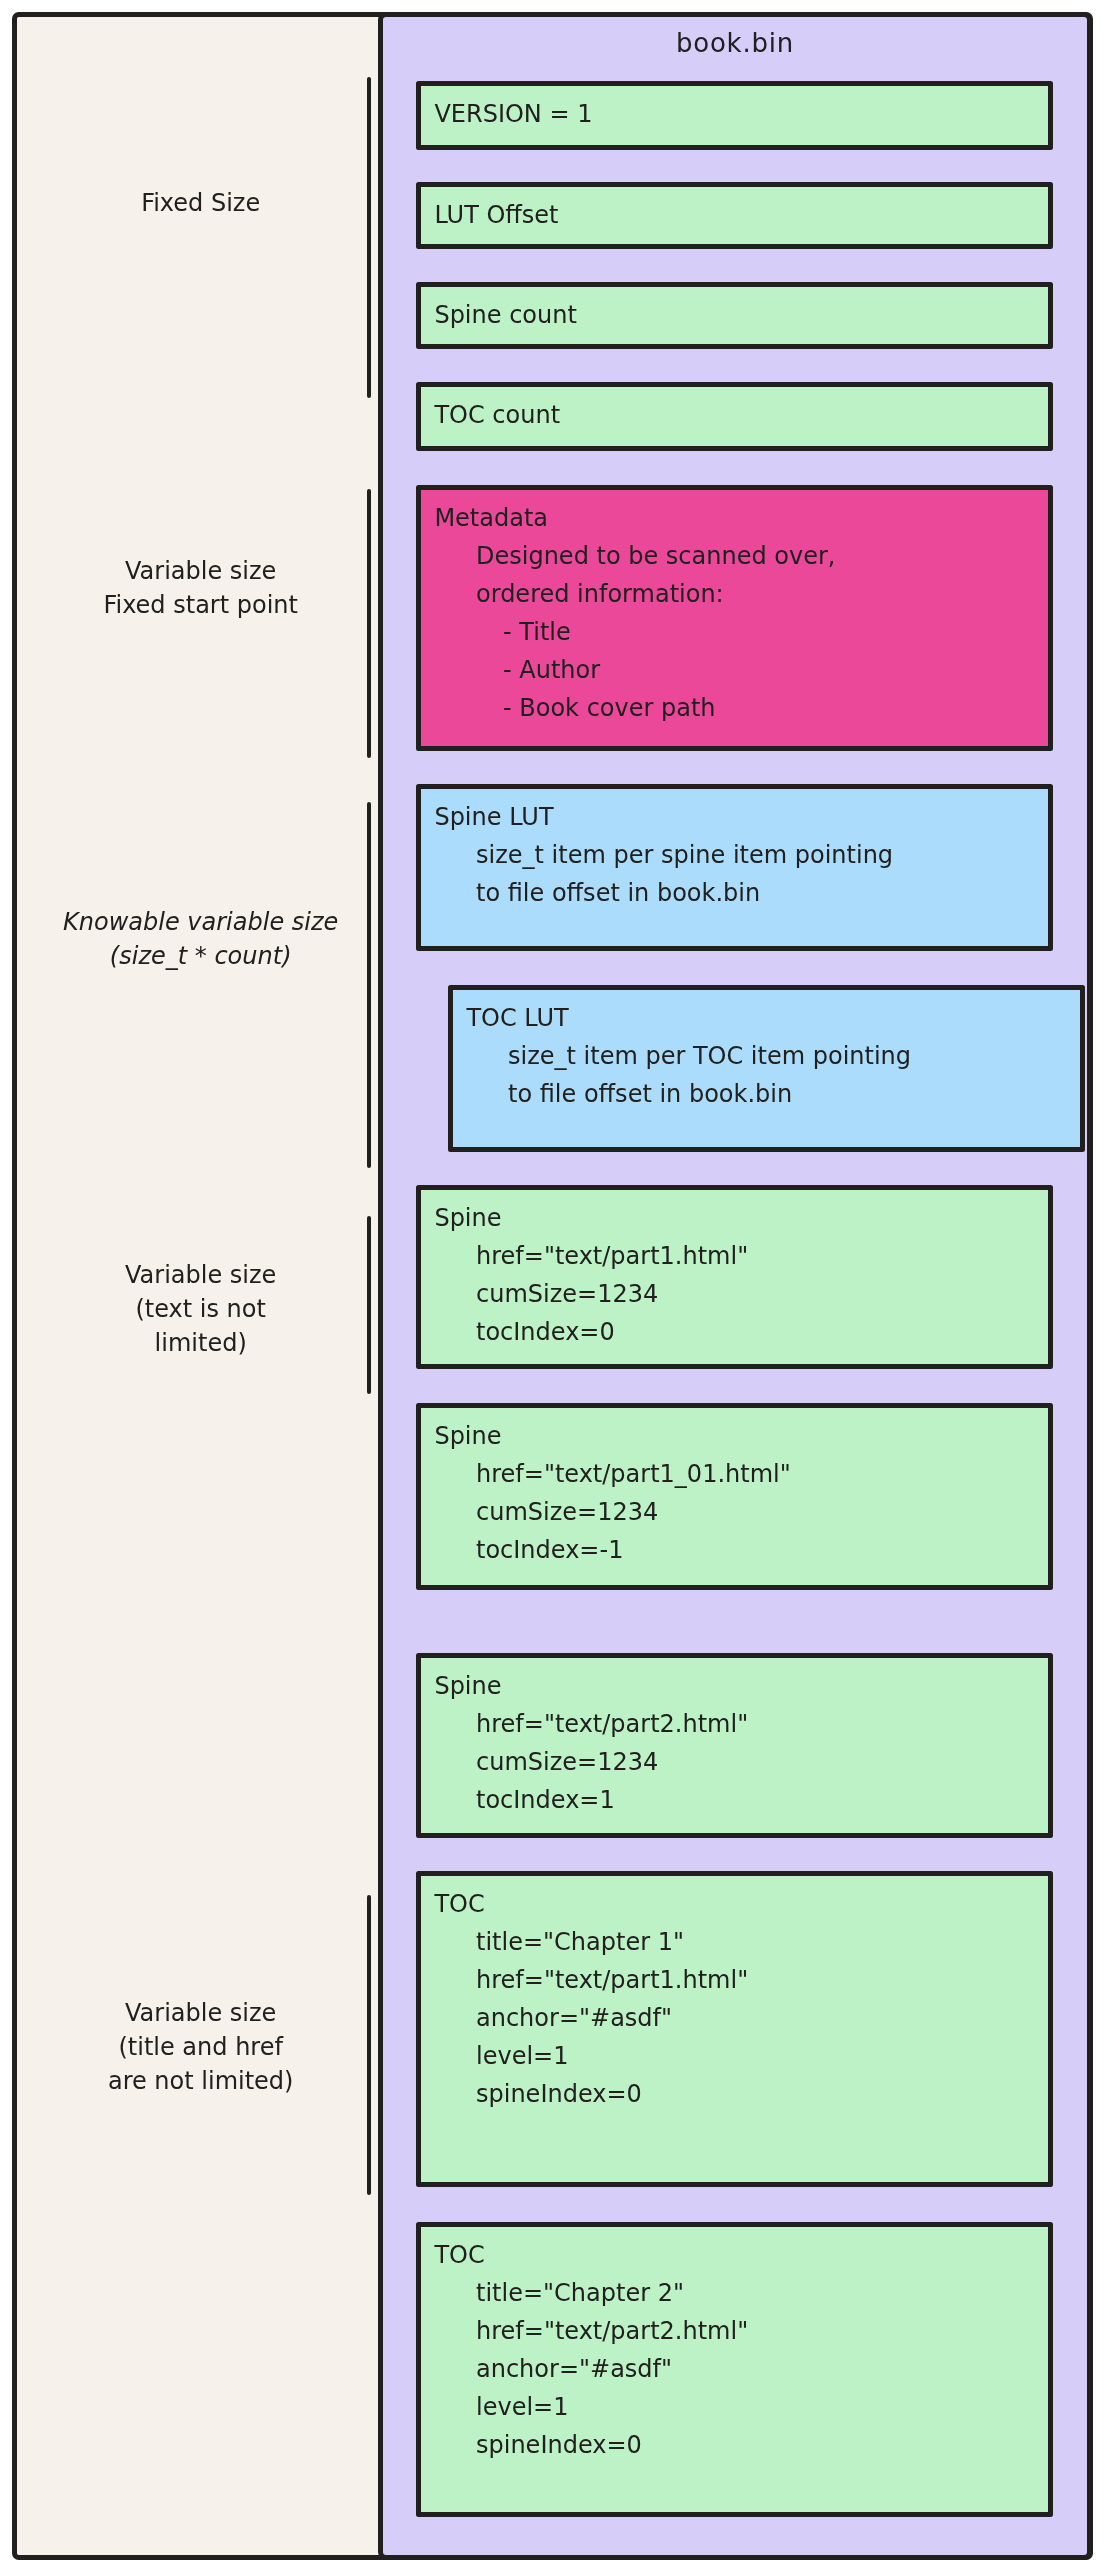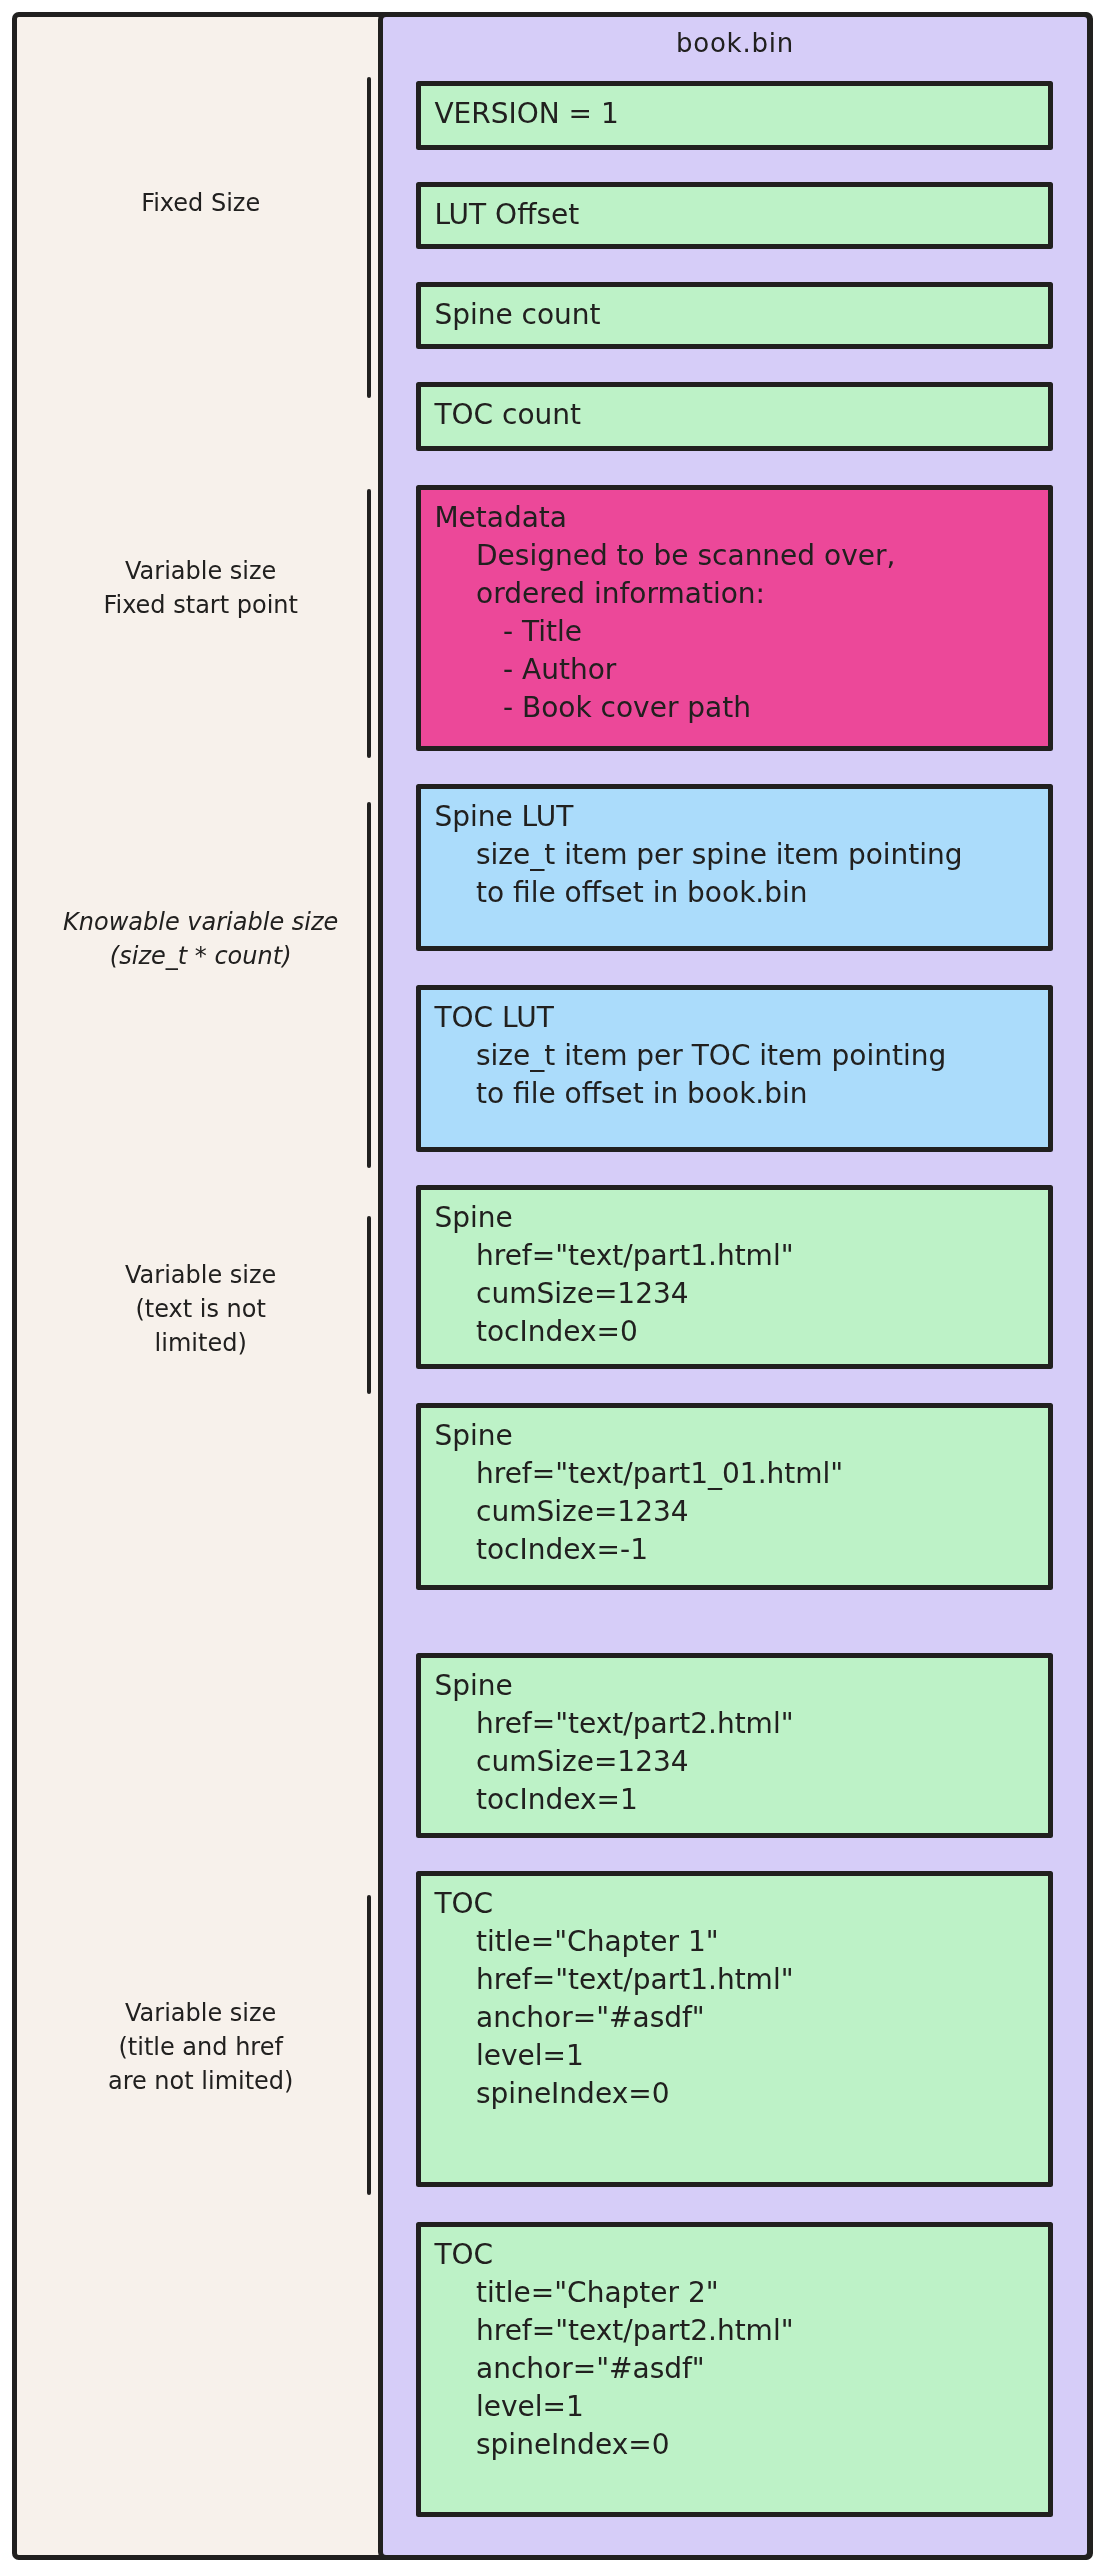--- a/index.html
+++ b/index.html
@@ -26,21 +26,21 @@
   .bin-title{
     position:absolute;left:0;top:11.7px;width:100%;
     text-align:center;font-size:26px;font-weight:500;letter-spacing:0.8px;
   }
   
   .block{
     position:absolute;left:33px;width:637px;
     box-sizing:border-box;
     border:5px solid #21201f;border-radius:2.5px;
     padding-top:9.2px;
-    font-size:28px;line-height:38px;
+    font-size:24px;line-height:38px;
     overflow:hidden;
   }
   .green{background:#bdf2c7;}
   .yellow{background:#ec4899;}
   .blue{background:#abdcfb;}
   .bl{white-space:pre;padding-left:13.4px;}
   .i1{padding-left:55px;}
   .i2{padding-left:82px;}
   
   .side-label{
@@ -114,21 +114,21 @@
     <div class="bl i2">- Author</div>
     <div class="bl i2">- Book cover path</div>
   </div>
 
   <div class="block blue" style="top:767px;height:167px;">
     <div class="bl">Spine LUT</div>
     <div class="bl i1">size_t item per spine item pointing</div>
     <div class="bl i1">to file offset in book.bin</div>
   </div>
 
-  <div class="block blue" style="top:968px;height:167px;">
+  <div class="block blue" style="top:968px;height:167px;margin-left:32px;">
     <div class="bl">TOC LUT</div>
     <div class="bl i1">size_t item per TOC item pointing</div>
     <div class="bl i1">to file offset in book.bin</div>
   </div>
 
   <div class="block green" style="top:1168px;height:184px;">
     <div class="bl">Spine</div>
     <div class="bl i1">href="text/part1.html"</div>
     <div class="bl i1">cumSize=1234</div>
     <div class="bl i1">tocIndex=0</div>

